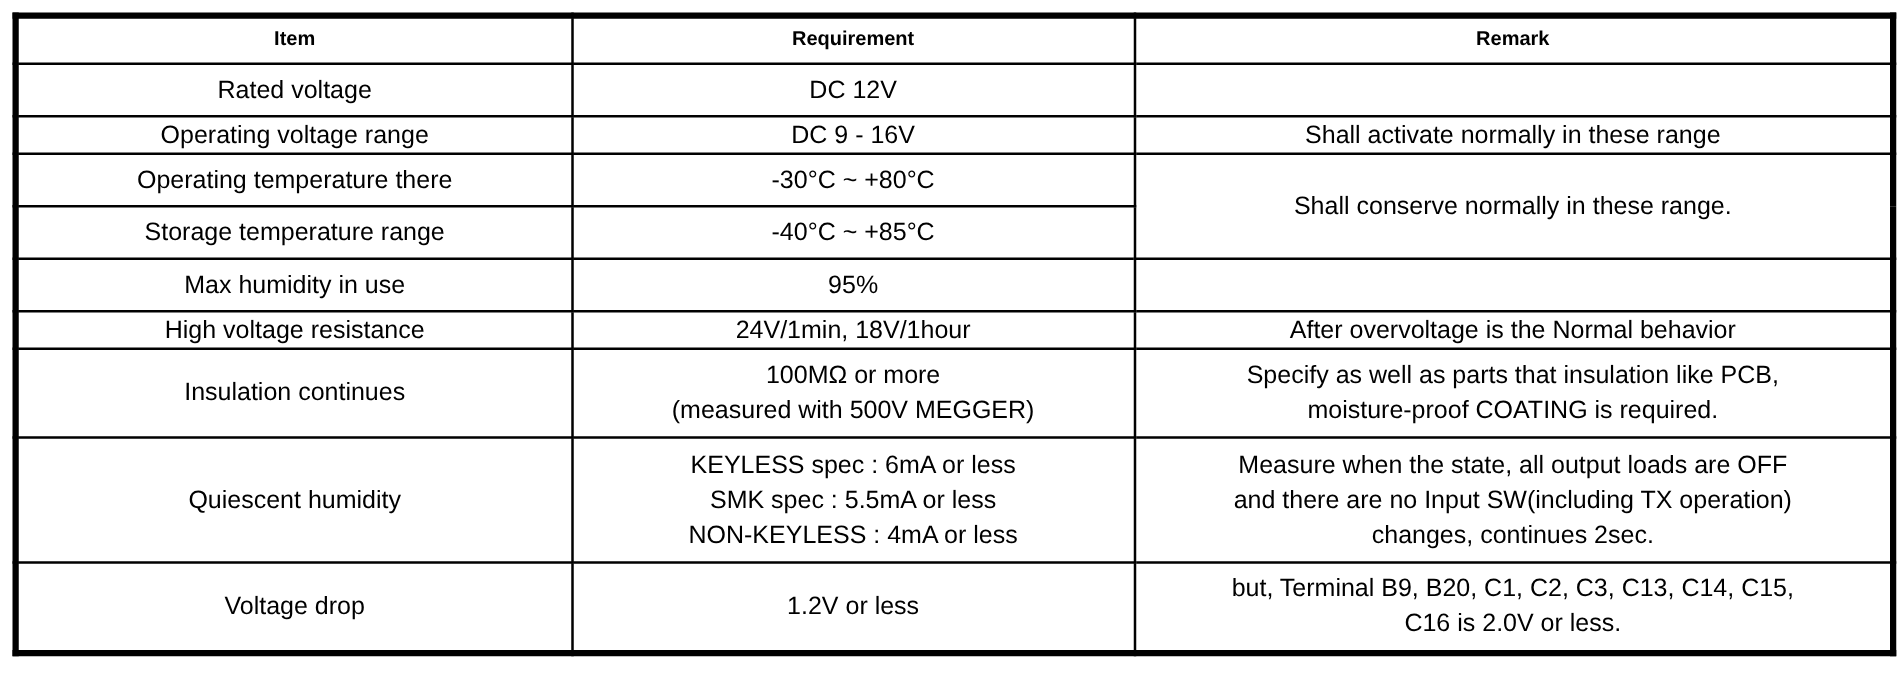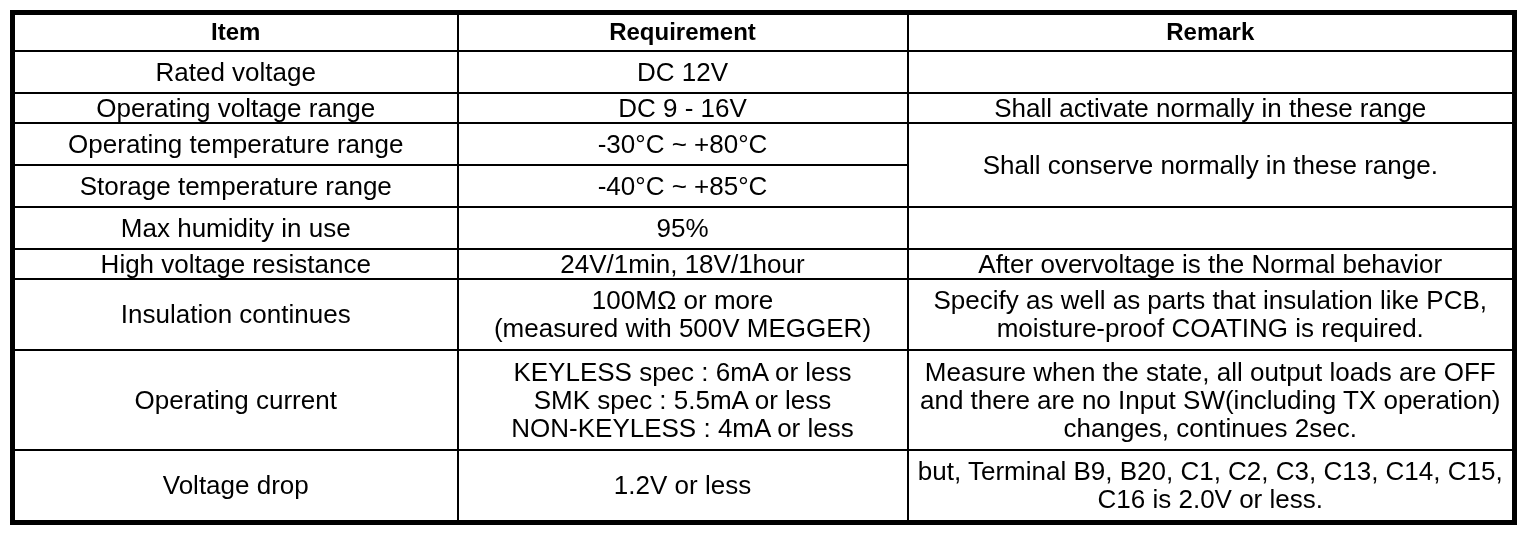--- a/index.html
+++ b/index.html
@@ -19,28 +19,28 @@
   table.spec {
     border-collapse: collapse;
     table-layout: fixed;
     width: 1502px;
     border: 5px solid #000000;
   }
   table.spec th,
   table.spec td {
     border: 2px solid #000000;
     vertical-align: middle;
-    font-size: 26px;
+    font-size: 20px;
     line-height: 28px;
     padding: 0;
     overflow: hidden;
     text-align: center;
   }
   table.spec th {
-    font-size: 24px;
+    font-size: 16px;
     font-weight: bold;
     text-align: center;
   }
   td.c-item,
   td.c-req {
     text-align: center;
     white-space: pre-line;
   }
   td.c-remark {
     text-align: left;
@@ -81,21 +81,21 @@
         <td class="c-item">Rated voltage</td>
         <td class="c-req">DC 12V</td>
         <td class="c-remark"></td>
       </tr>
       <tr class="r1">
         <td class="c-item">Operating voltage range</td>
         <td class="c-req">DC 9 - 16V</td>
         <td class="c-remark">Shall activate normally in these range</td>
       </tr>
       <tr class="r2">
-        <td class="c-item">Operating temperature range</td>
+        <td class="c-item">Operating temperature there</td>
         <td class="c-req">-30°C ~ +80°C</td>
         <td class="c-remark" rowspan="2">Shall conserve normally in these range.</td>
       </tr>
       <tr class="r3">
         <td class="c-item">Storage temperature range</td>
         <td class="c-req">-40°C ~ +85°C</td>
       </tr>
       <tr class="r4">
         <td class="c-item">Max humidity in use</td>
         <td class="c-req">95%</td>
@@ -107,21 +107,21 @@
         <td class="c-remark">After overvoltage is the Normal behavior</td>
       </tr>
       <tr class="r6">
         <td class="c-item">Insulation continues</td>
         <td class="c-req">100MΩ or more
 (measured with 500V MEGGER)</td>
         <td class="c-remark">Specify as well as parts that insulation like PCB,
 moisture-proof COATING is required.</td>
       </tr>
       <tr class="r7">
-        <td class="c-item">Operating current</td>
+        <td class="c-item">Quiescent humidity</td>
         <td class="c-req">KEYLESS spec : 6mA or less
 SMK spec : 5.5mA or less
 NON-KEYLESS : 4mA or less</td>
         <td class="c-remark">Measure when the state, all output loads are OFF
 and there are no Input SW(including TX operation)
 changes, continues 2sec.</td>
       </tr>
       <tr class="r8">
         <td class="c-item">Voltage drop</td>
         <td class="c-req">1.2V or less</td>

